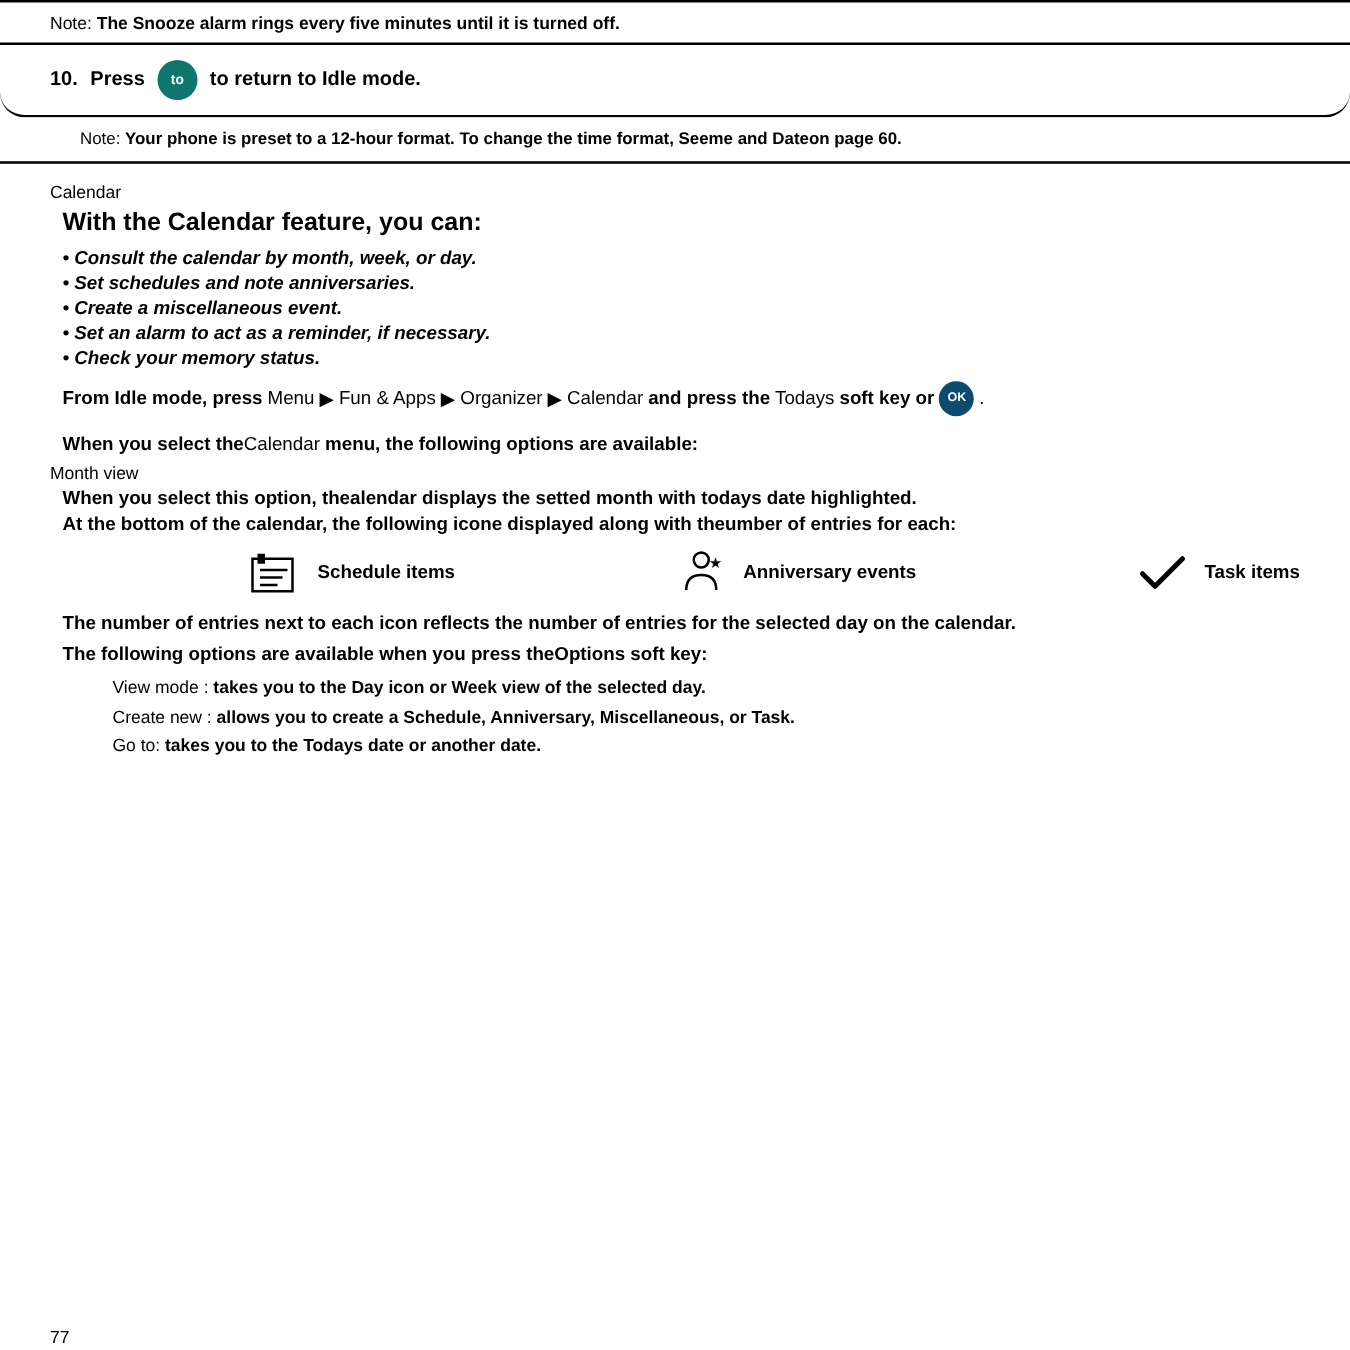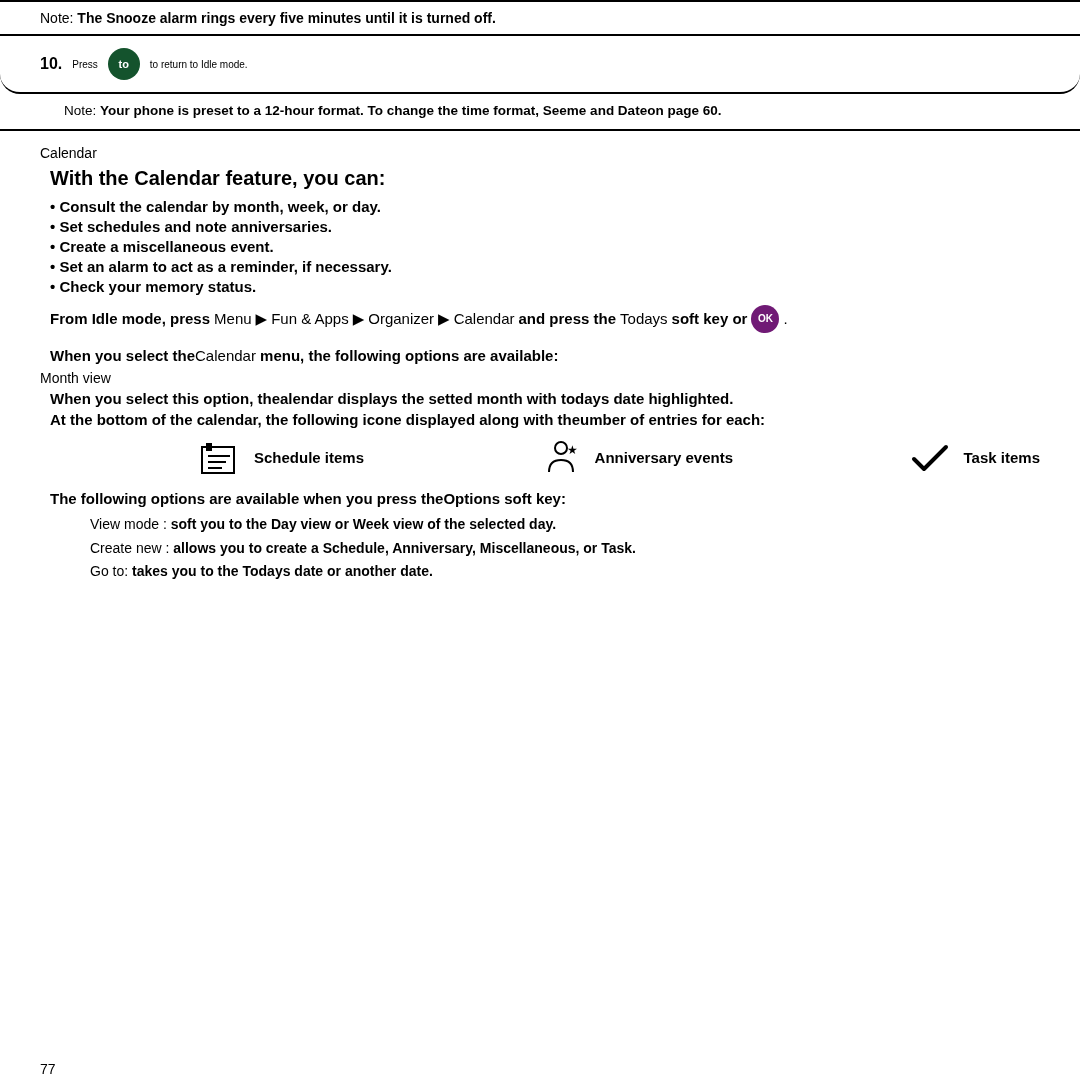--- a/index.html
+++ b/index.html
@@ -32,29 +32,29 @@
     .step-row {
       border-bottom: 2px solid #000;
       padding: 12px 40px;
       display: flex;
       align-items: center;
       gap: 10px;
       font-size: 16px;
       border-radius: 20px;
     }
     .step-number { font-weight: bold; font-size: 16px; }
-    .step-text { font-weight: normal; font-size: 10px; }
+    .step-text { font-weight: bold; font-size: 16px; }
     .press-icon {
       display: inline-flex;
       align-items: center;
       justify-content: center;
       width: 32px;
       height: 32px;
       border-radius: 50%;
-      background: #14532d;
+      background: #0f766e;
       color: white;
       font-size: 11px;
       font-weight: bold;
       flex-shrink: 0;
     }
 
     
     .note-bar-2 {
       border-bottom: 2px solid #000;
       padding: 8px 64px;
@@ -82,20 +82,21 @@
 
     .bullet-list {
       list-style: none;
       margin-left: 10px;
       margin-bottom: 10px;
     }
     .bullet-list li {
       font-size: 15px;
       font-weight: bold;
       margin-bottom: 3px;
+      font-style: italic;
     }
     .bullet-list li::before {
       content: "• ";
     }
 
     .nav-path-row {
       display: flex;
       align-items: center;
       gap: 4px;
       margin-left: 10px;
@@ -106,21 +107,21 @@
     .nav-path-row .nav-label { font-weight: normal; }
     .nav-path-row .nav-bold { font-weight: bold; }
     .nav-arrow { color: #000; }
     .ok-btn {
       display: inline-flex;
       align-items: center;
       justify-content: center;
       width: 28px;
       height: 28px;
       border-radius: 50%;
-      background: #701a75;
+      background: #0c4a6e;
       color: white;
       font-size: 10px;
       font-weight: bold;
     }
 
     .when-select {
       font-weight: bold;
       font-size: 15px;
       margin-left: 10px;
       margin-bottom: 6px;
@@ -291,28 +292,29 @@
         <div style="position:relative; width:40px; height:34px; flex-shrink:0;">
           <svg width="40" height="34" viewBox="0 0 40 34">
             <polyline points="4,18 14,28 36,6" fill="none" stroke="#000" stroke-width="4" stroke-linecap="round" stroke-linejoin="round"></polyline>
           </svg>
         </div>
         <span class="icon-label">Task items</span>
       </div>
 
     </div>
 
+    <div class="number-entries">The number of entries next to each icon reflects the number of entries for the selected day on the calendar.</div>
 
     <div class="following-options">
       <span>The following options are a</span><span>v</span><span>ailable when you press the</span><span>Options</span><span> soft key:</span>
     </div>
 
     <div class="sub-options">
       <div>
-        <span class="opt-label">View mode</span><span> : </span><span class="opt-bold">soft you to the Day view or Week view of the selected day.</span>
+        <span class="opt-label">View mode</span><span> : </span><span class="opt-bold">takes you to the Day icon or Week view of the selected day.</span>
       </div>
       <div>
         <span class="opt-label">Create new</span><span> : </span><span class="opt-bold">allows you to create a Schedule, Anniversary, Miscellaneous, or Task.</span>
       </div>
       <div>
         <span class="opt-label">Go to</span><span>: </span><span class="opt-bold">takes you to the Todays date or another date.</span>
       </div>
     </div>
 
   </div>

